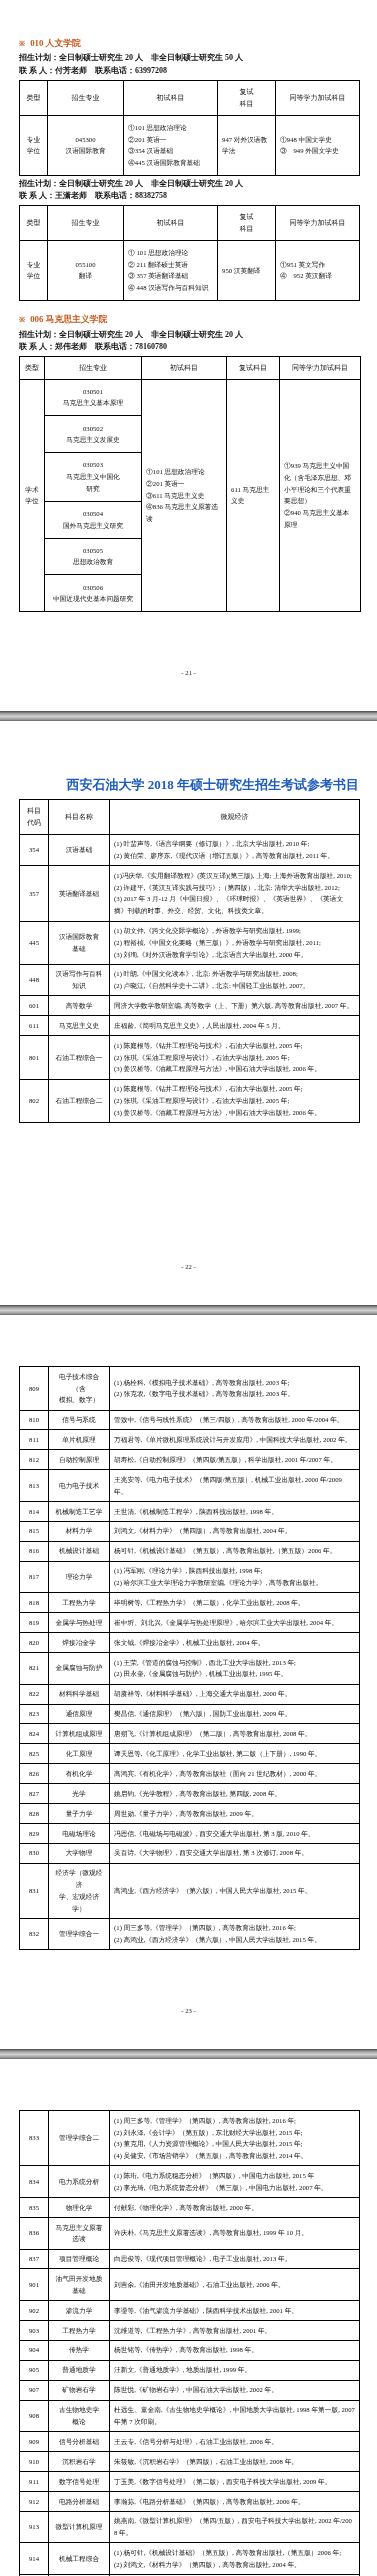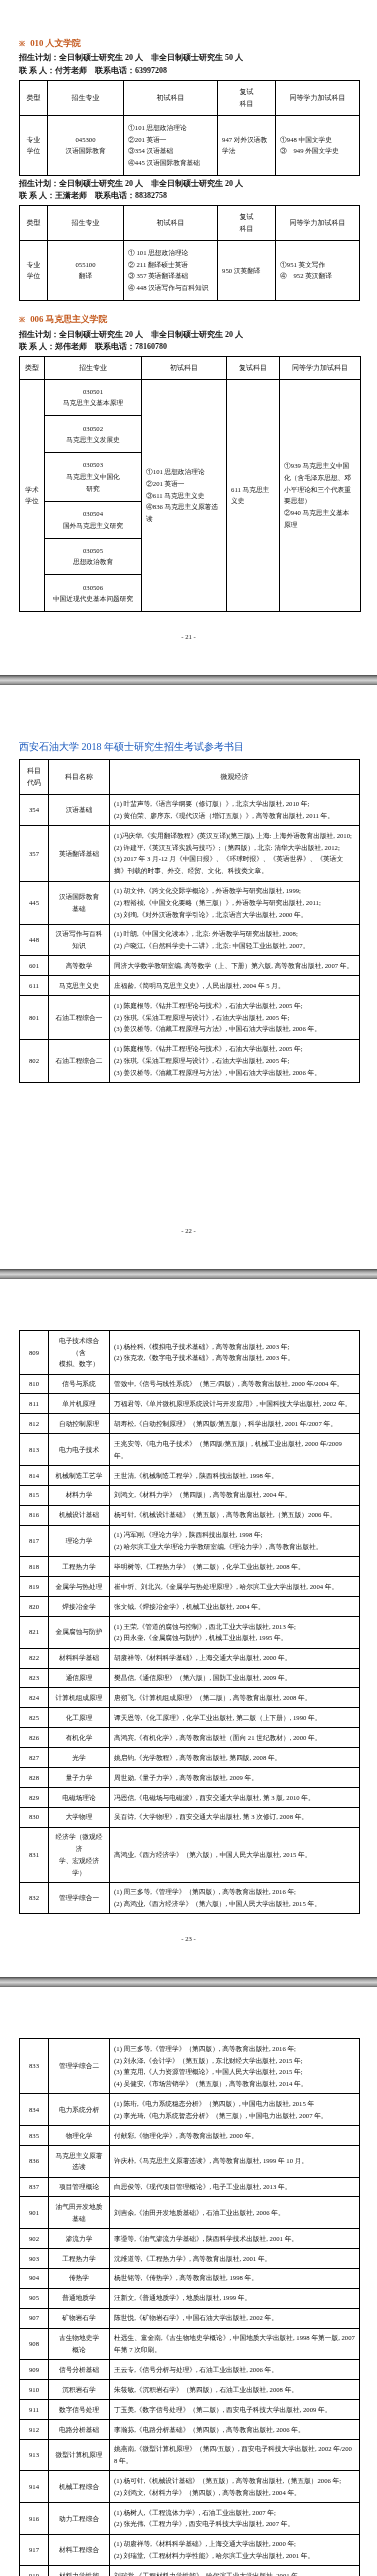--- a/index.html
+++ b/index.html
@@ -8,20 +8,21 @@
     background:#f2f2f2;
     font-family:"Liberation Serif","DejaVu Serif",serif;
     color:#111;
   }
   .page{
     background:#ffffff;
     display:flex;
     flex-direction:column;
     position:relative;
     overflow:hidden;
+    gap:36px;
   }
   .page .content{
     padding:0 18px 0 19px;
   }
   .divider{
     height:8.2px;
     background:linear-gradient(180deg,#6f6f6f 0%,#a9a9a9 25%,#d2d2d2 55%,#8f8f8f 100%);
     border-top:0.5px solid #585858;
     border-bottom:0.5px solid #777;
   }
@@ -58,24 +59,24 @@
   th{
     font-weight:normal;
     text-align:center;
     font-size:7px;
     padding:4.6px 2.1px;
   }
   .adm td.c-type,.adm td.c-major{text-align:center;}
   .adm td.c-init,.adm td.c-retest,.adm td.c-add{text-align:left;}
   .adm td{padding:6.2px 4.1px;}
   .ref-title{
-    text-align:left;
+    text-align:right;
     color:#1e5cbe;
-    font-weight:normal;
-    font-size:10px;
+    font-weight:bold;
+    font-size:13px;
     margin:0 0 5.2px 0;
   }
   .ref td.c0,.ref td.c1{text-align:center;}
   .ref td.c2{text-align:left;}
   .pagenum{
     margin-top:auto;
     text-align:center;
     font-size:6.7px;
     color:#222;
     padding-bottom:35px;

